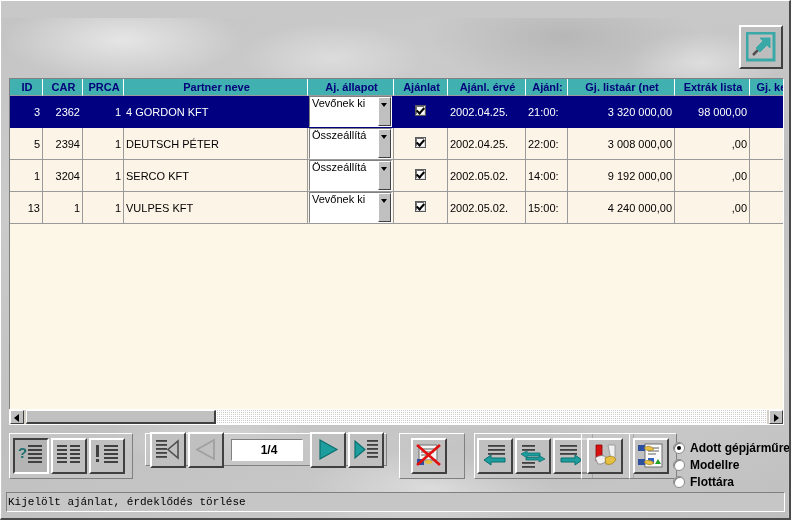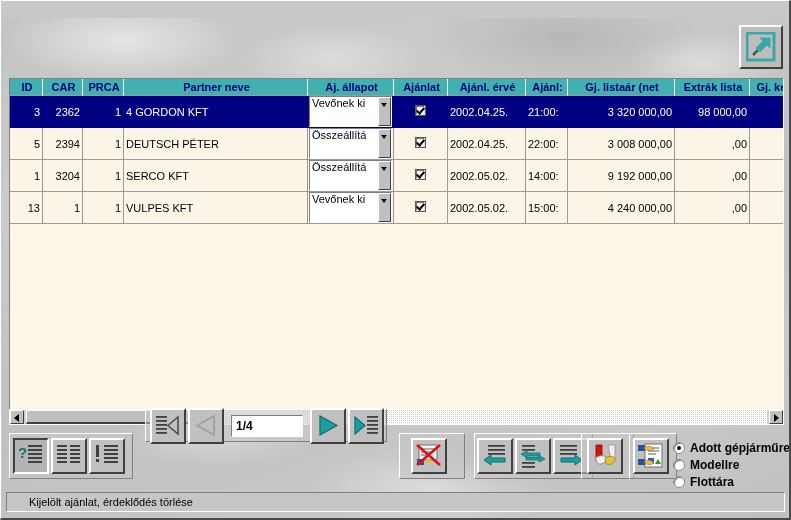--- a/index.html
+++ b/index.html
@@ -377,24 +377,25 @@
     left: 5px; top: 491px;
     width: 779px; height: 20px;
     background: #c6c6c6;
     box-sizing: border-box;
     border-top: 1px solid #808080;
     border-left: 1px solid #808080;
     border-right: 1px solid #ffffff;
     border-bottom: 1px solid #ffffff;
     font-size: 11px;
     line-height: 18px;
-    padding-left: 22px;
+    padding-left: 1px;
     color: #000;
     white-space: nowrap;
     overflow: hidden;
+    font-family: Liberation Mono, monospace;
   }
   svg { display: block; }
 </style>
 </head>
 <body>
 
 <div class="app-window">
 
 
   <div class="texture"></div>
@@ -561,21 +562,21 @@
           <rect x="11" y="2" width="14" height="2"></rect>
             <rect x="11" y="6" width="14" height="2"></rect>
           <rect x="11" y="10" width="14" height="2"></rect>
             <rect x="11" y="14" width="14" height="2"></rect>
           <rect x="11" y="18" width="14" height="2"></rect>
         </g>
       </svg>
     </div>
   </div>
 
-  <div class="tgroup" style="left:144px; top:408px; width:242px; height:33px;">
+  <div class="tgroup" style="left:144px; top:432px; width:242px; height:33px;text-align:center;">
     <div class="tbtn" style="margin-left:4px">
       <svg width="28" height="26" viewBox="0 0 28 26" style="margin:3px auto">
         <g fill="#404040">
           <rect x="2" y="3" width="11" height="1.8"></rect>
             <rect x="2" y="7" width="11" height="1.8"></rect>
           <rect x="2" y="11" width="11" height="1.8"></rect>
             <rect x="2" y="15" width="11" height="1.8"></rect>
           <rect x="2" y="19" width="11" height="1.8"></rect>
         </g>
         <path d="M24 4 L24 21 L14 12.5 Z" fill="none" stroke="#505050" stroke-width="1.6"></path>

